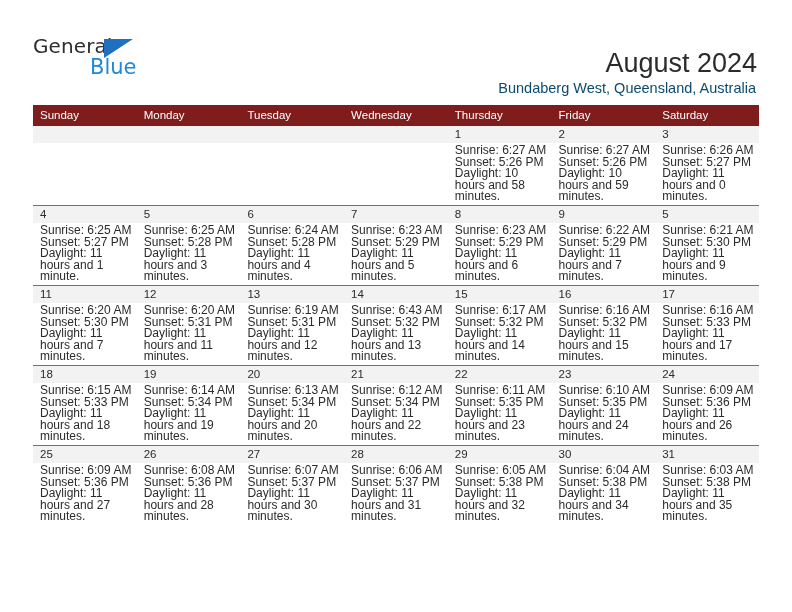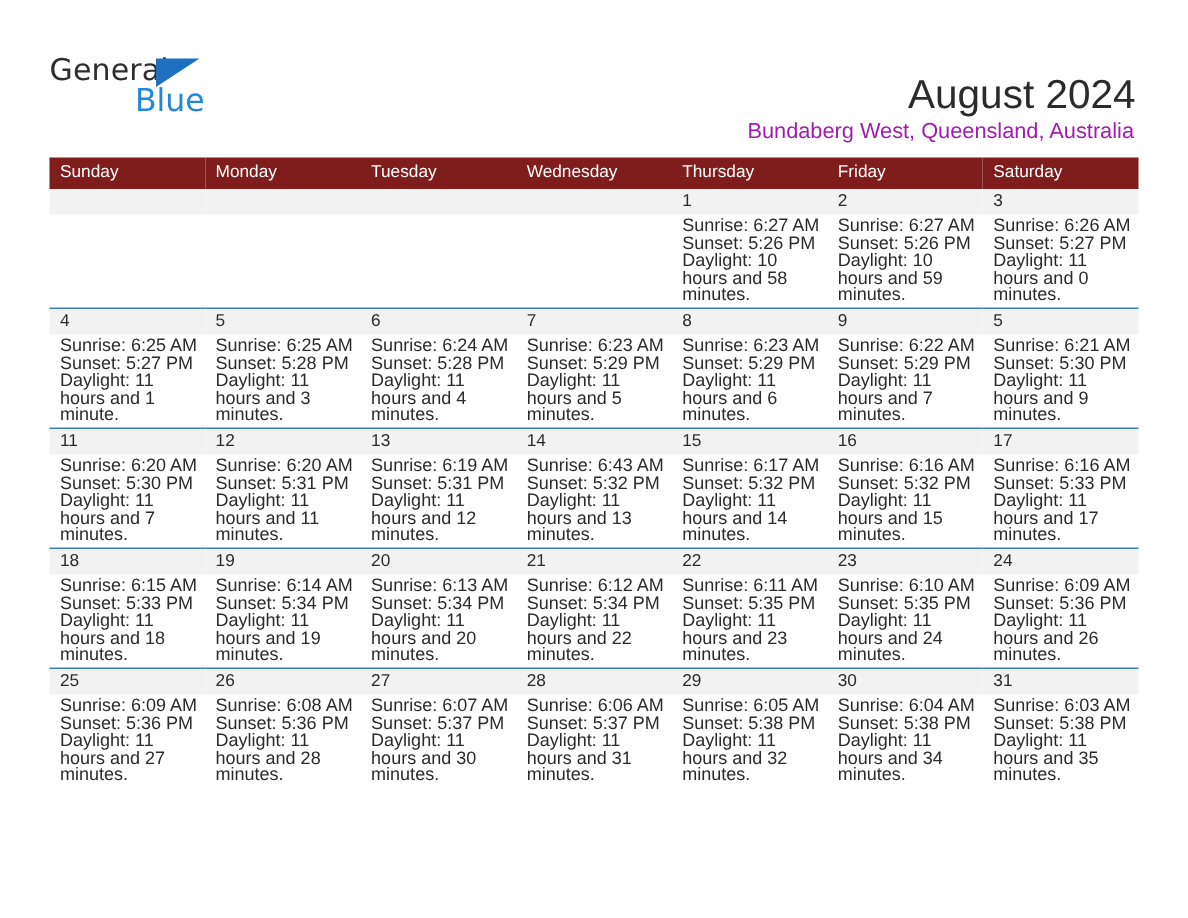--- a/index.html
+++ b/index.html
@@ -73,21 +73,21 @@
     font-weight: 400;
     text-align: right;
     white-space: nowrap;
     margin-top: 16px;
   }
   .subtitle {
     position: absolute;
     right: 36px;
     top: 80px;
     font-size: 14.5px;
-    color: #a21caf;
+    color: #0c4a6e;
     font-weight: 400;
     text-align: right;
     white-space: nowrap;
   }
 
   
   .calendar {
     position: absolute;
     left: 33px;
     top: 105px;

